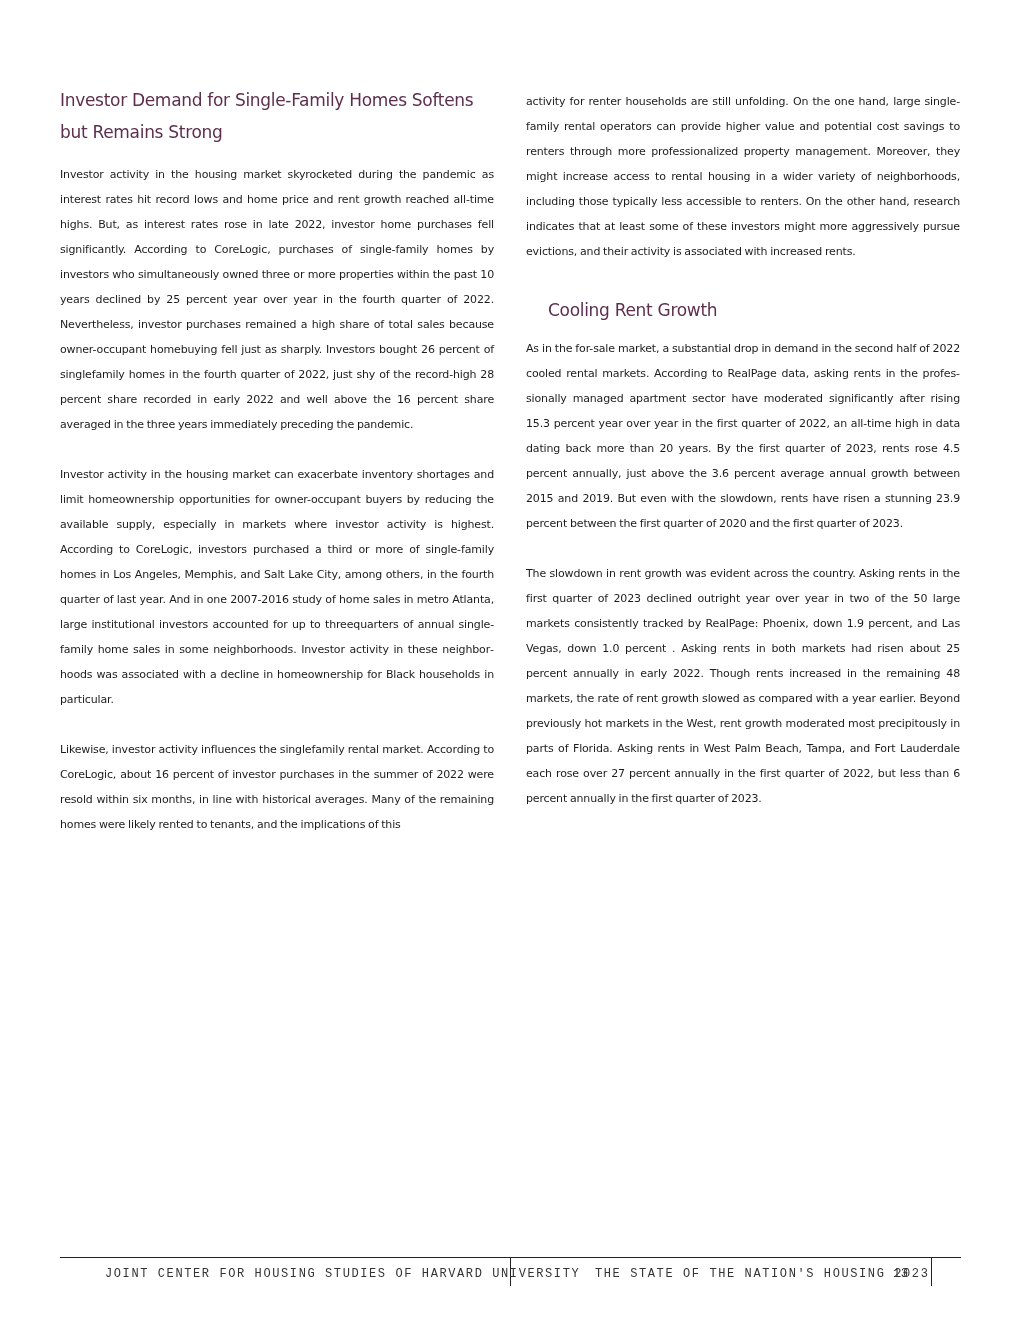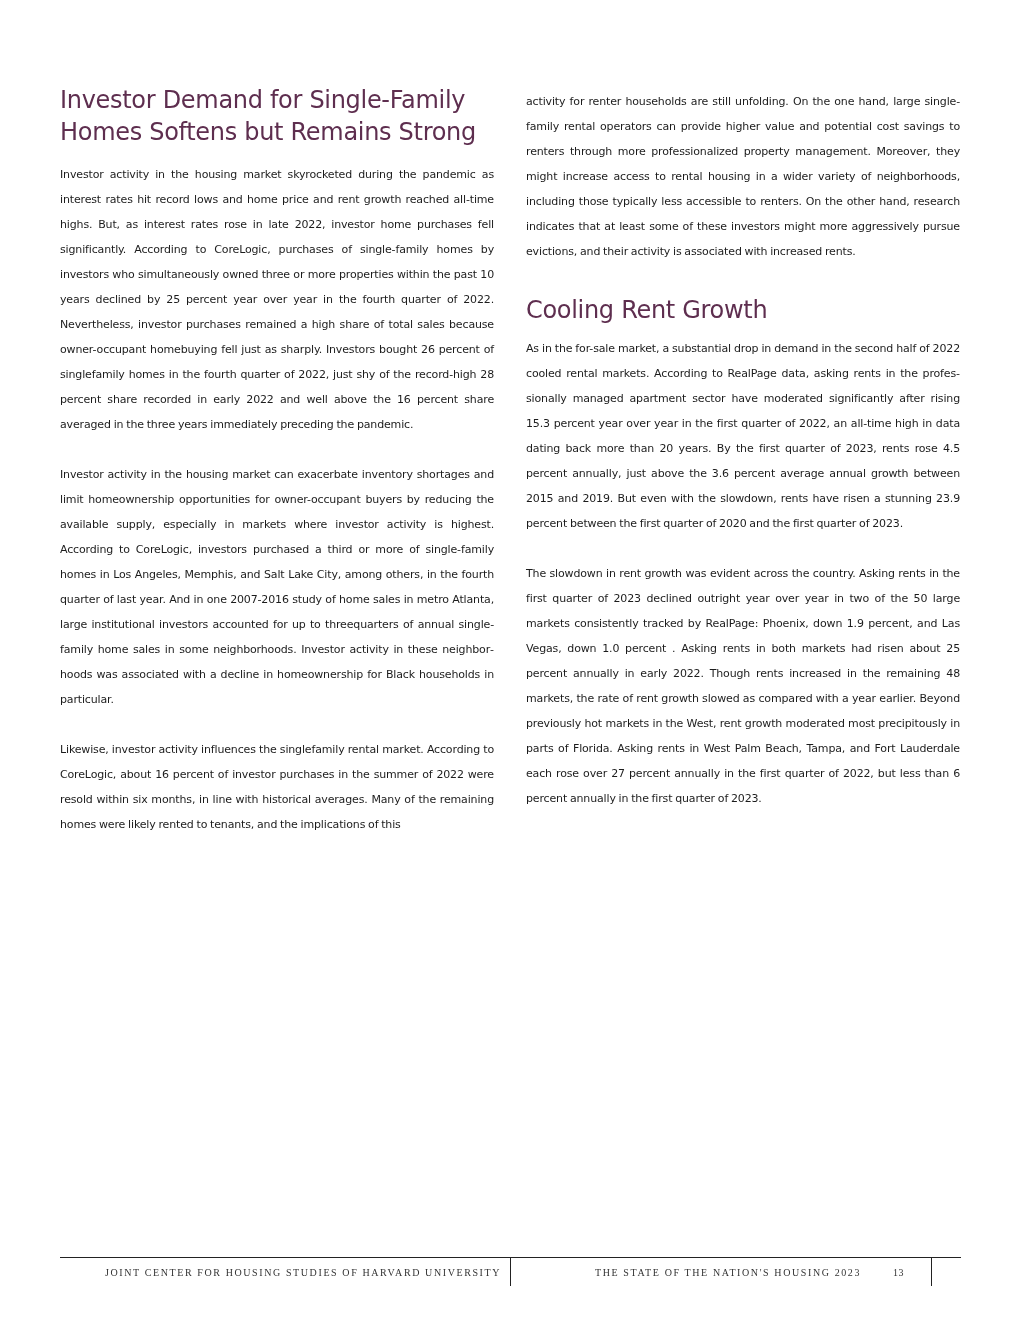--- a/index.html
+++ b/index.html
@@ -24,26 +24,26 @@
       top: 84px;
       width: 434px;
     }
     .col-left { left: 60px; }
     .col-right { left: 526px; top: 89px; }
 
     .heading {
       color: #5e2e4f;
       font-family: "DejaVu Sans", sans-serif;
       font-weight: normal;
-      font-size: 24px;
+      font-size: 17px;
       line-height: 32px;
       letter-spacing: -0.3px;
     }
     .col-left .heading { margin-bottom: 14px; }
-    .col-right .heading { margin-top: 30px; margin-bottom: 10px; }
+    .col-right .heading { margin-top: 30px; margin-bottom: 10px; margin-left: 22px; }
 
     .para {
       font-size: 11px;
       line-height: 25px;
       text-align: justify;
       text-align-last: left;
       hyphens: manual;
       letter-spacing: -0.15px;
       word-spacing: -0.5px;
     }
@@ -62,22 +62,22 @@
       top: 0;
       width: 1px;
       height: 28px;
       background: #222;
     }
     .footer .sep1 { left: 450px; }
     .footer .sep2 { left: 871px; }
     .footer .ftxt {
       position: absolute;
       top: 9px;
-      font-family: Liberation Serif, serif;
-      font-size: 10px;
+      font-family: Liberation Mono, monospace;
+      font-size: 12px;
       letter-spacing: 1.6px;
       color: #333;
       text-transform: uppercase;
       white-space: nowrap;
     }
     .footer .f-left { left: 45px; }
     .footer .f-mid { left: 535px; }
     .footer .f-page { left: 833px; letter-spacing: 0.5px; }
   </style>
 </head>

